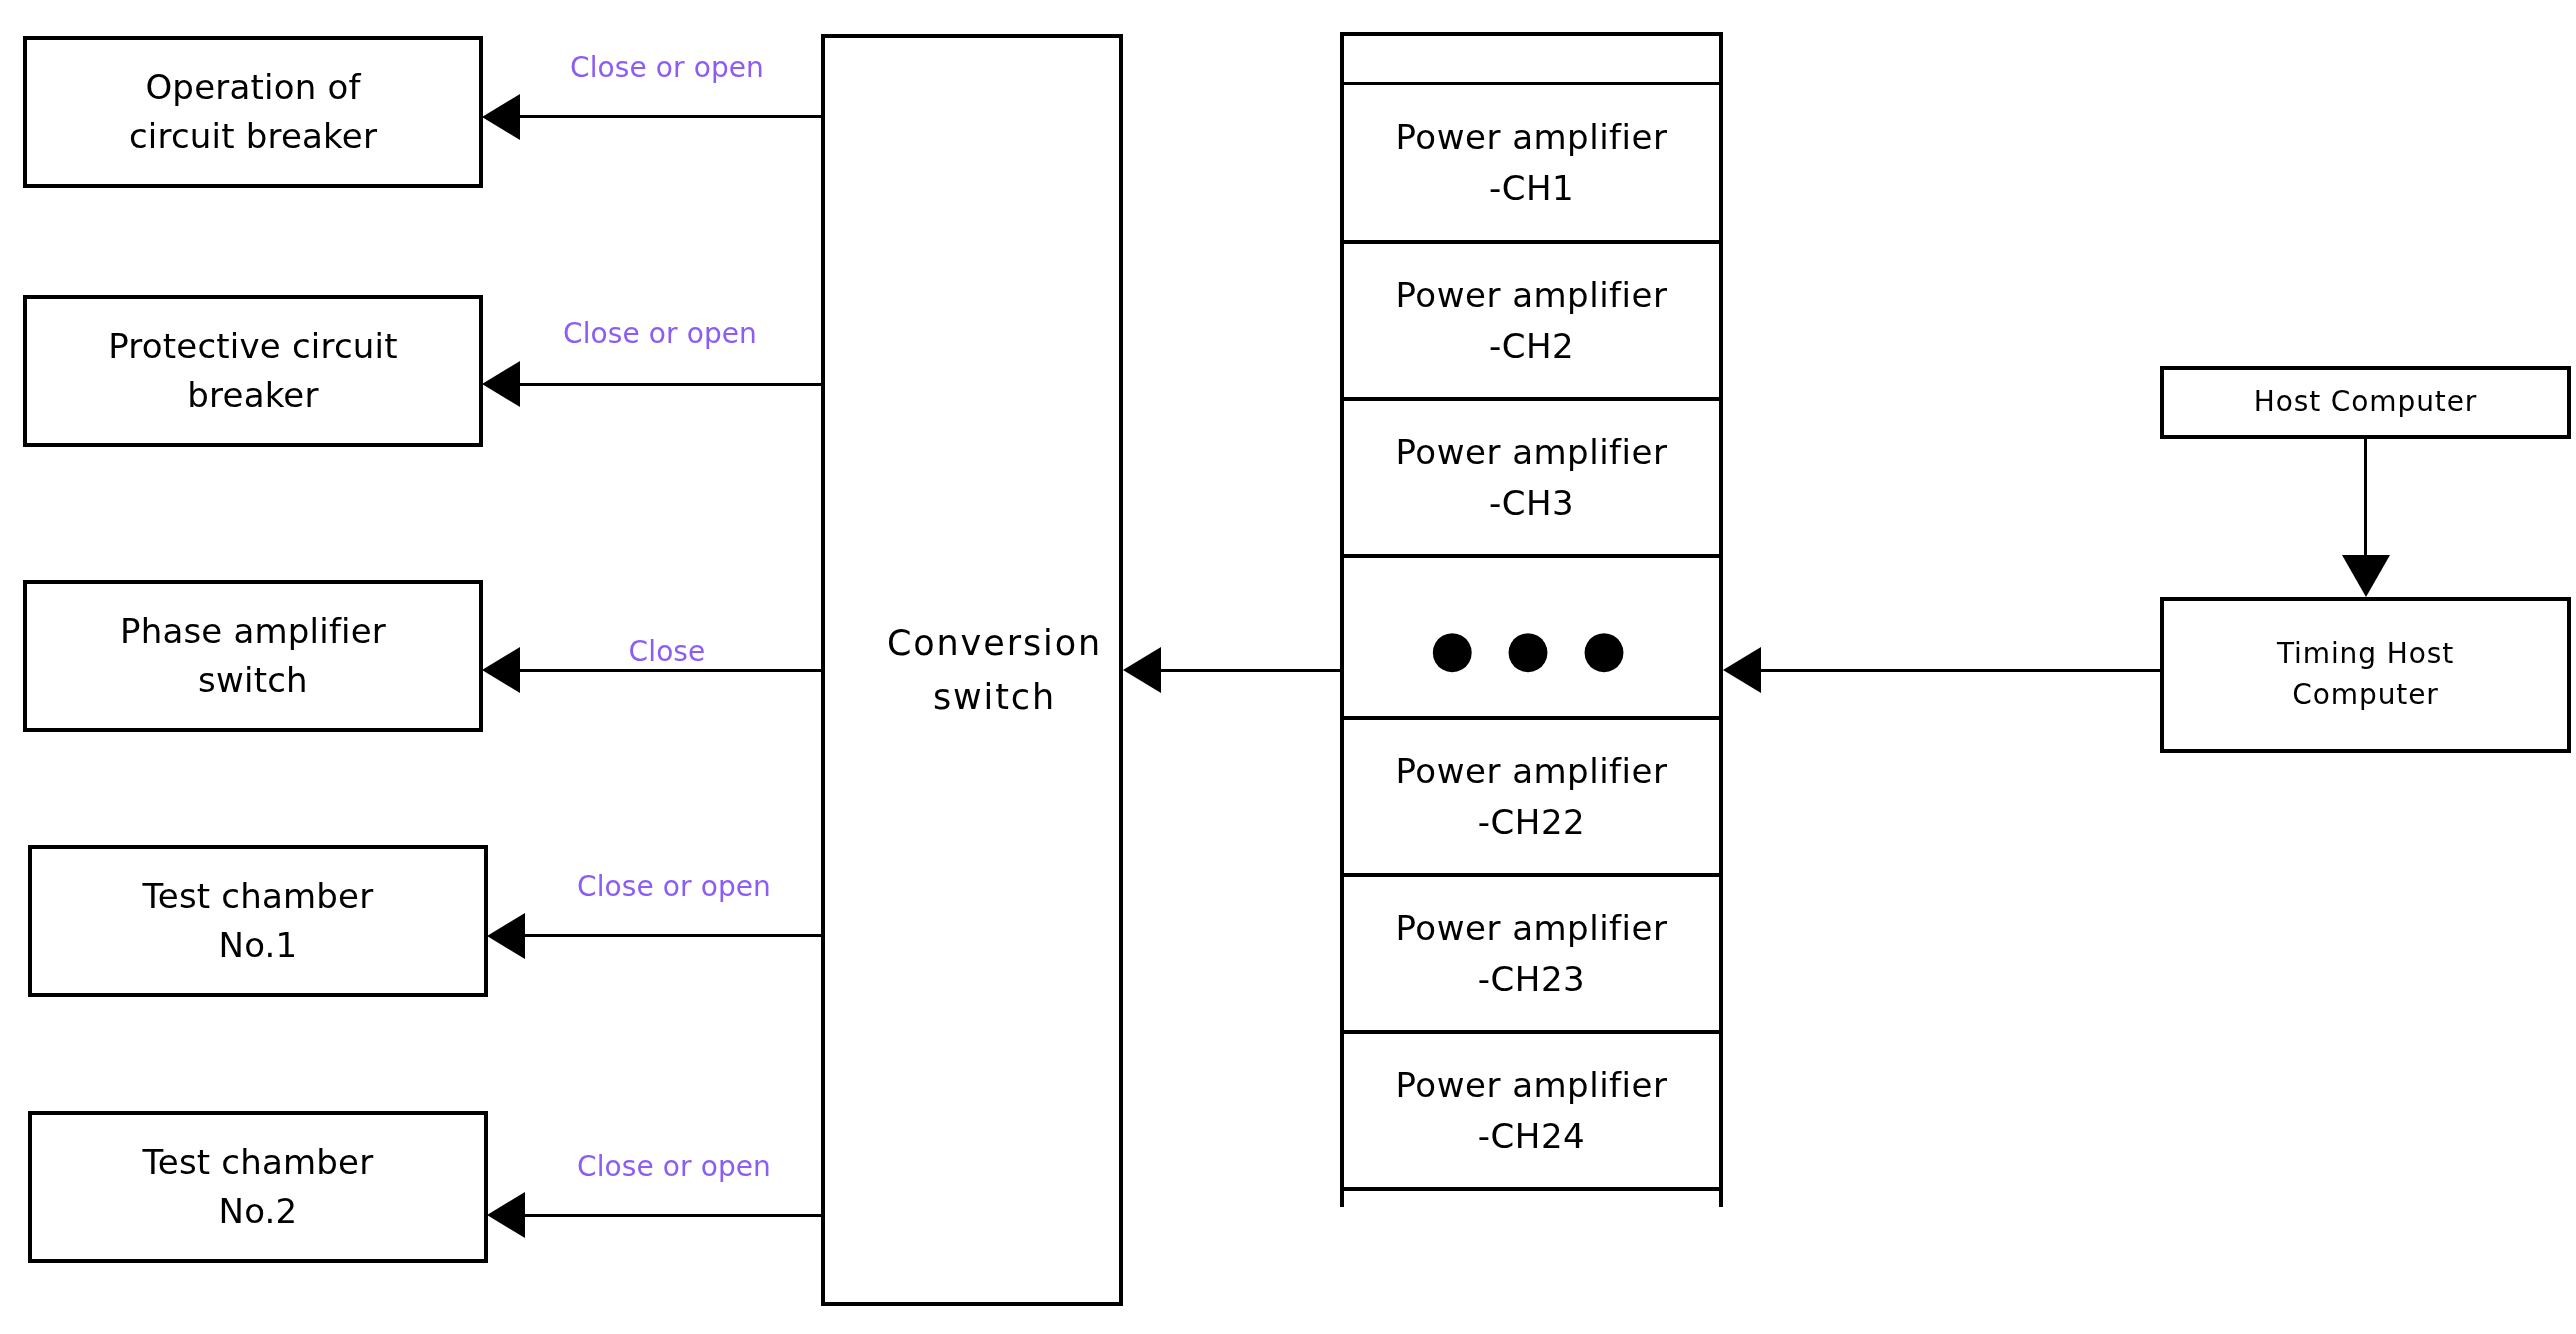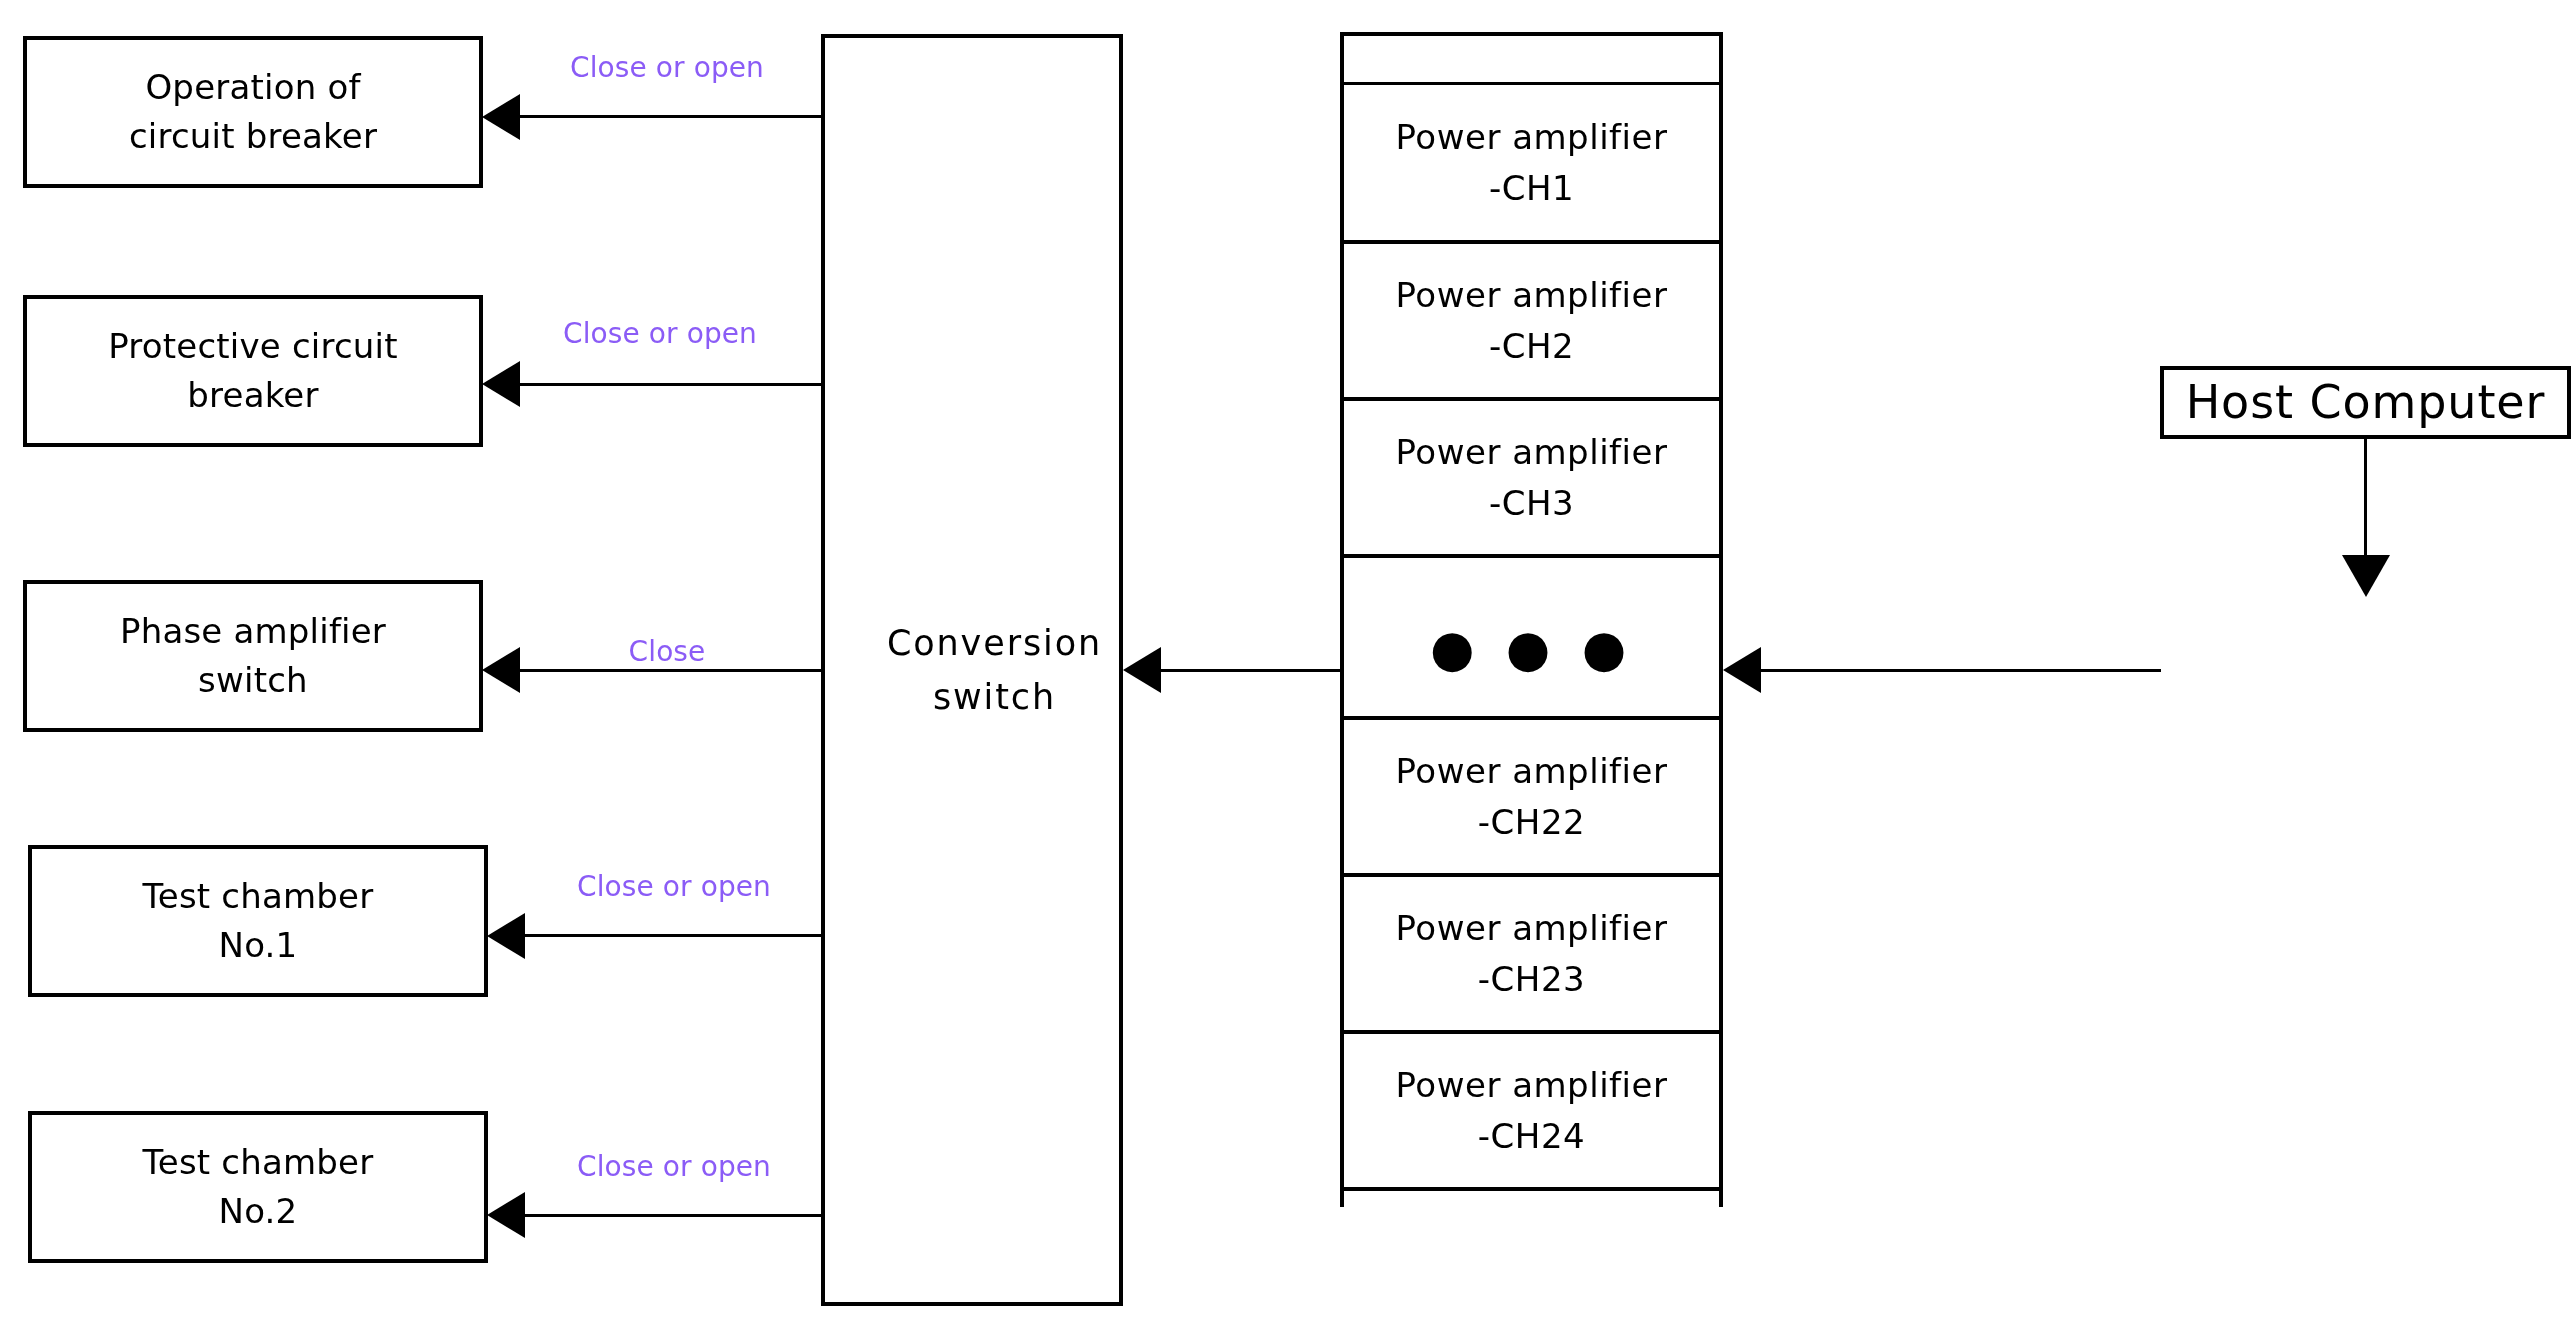--- a/index.html
+++ b/index.html
@@ -85,21 +85,21 @@
   .amp-cell.spacer { border-bottom: 3.4px solid #000000; }
   .amp-cell.last { border-bottom: none; }
   .amp-cell.dots {
     font-size: 51px;
     letter-spacing: 6.8px;
     font-weight: 700;
     padding-top: 24px;
   }
 
   
-  .right-box { font-size: 46px; letter-spacing: 0.9px; }
+  .right-box { font-size: 28px; letter-spacing: 0.9px; }
 
   
   .hline {
     position: absolute;
     height: 0;
     border-top: 3.4px solid #000000;
   }
   .vline {
     position: absolute;
     width: 0;
@@ -168,20 +168,22 @@
 -CH22</div>
     <div class="amp-cell" style="height:157px;">Power amplifier
 -CH23</div>
     <div class="amp-cell" style="height:157px;">Power amplifier
 -CH24</div>
     <div class="amp-cell last" style="height:107px;"></div>
   </div>
 
   <div class="box right-box" style="left:2160px; top:366px; width:411px; height:73px;">Host Computer</div>
 
+  <div class="box right-box" style="left:2160px; top:597px; width:411px; height:156px;">Timing Host
+Computer</div>
 
   <div class="hline" style="left:520px; top:115px; width:303px;"></div>
   <div class="arrow-left" style="left:482px; top:94px;"></div>
   <div class="edge-label" style="left:520px; top:49px; width:294px;">Close or open</div>
 
   <div class="hline" style="left:520px; top:383px; width:303px;"></div>
   <div class="arrow-left" style="left:482px; top:361px;"></div>
   <div class="edge-label" style="left:513px; top:315px; width:294px;">Close or open</div>
 
   <div class="hline" style="left:520px; top:669px; width:303px;"></div>

